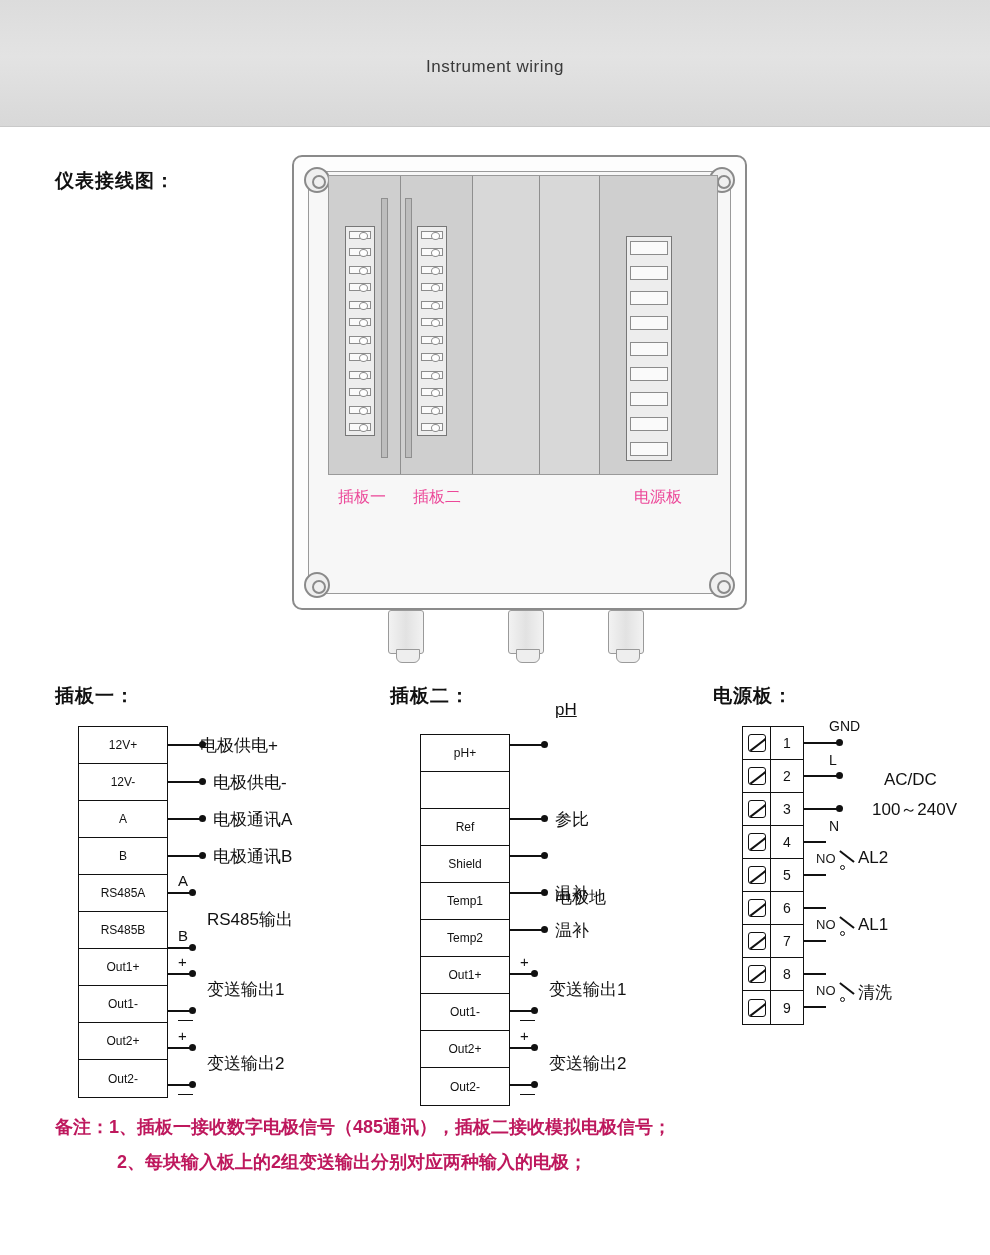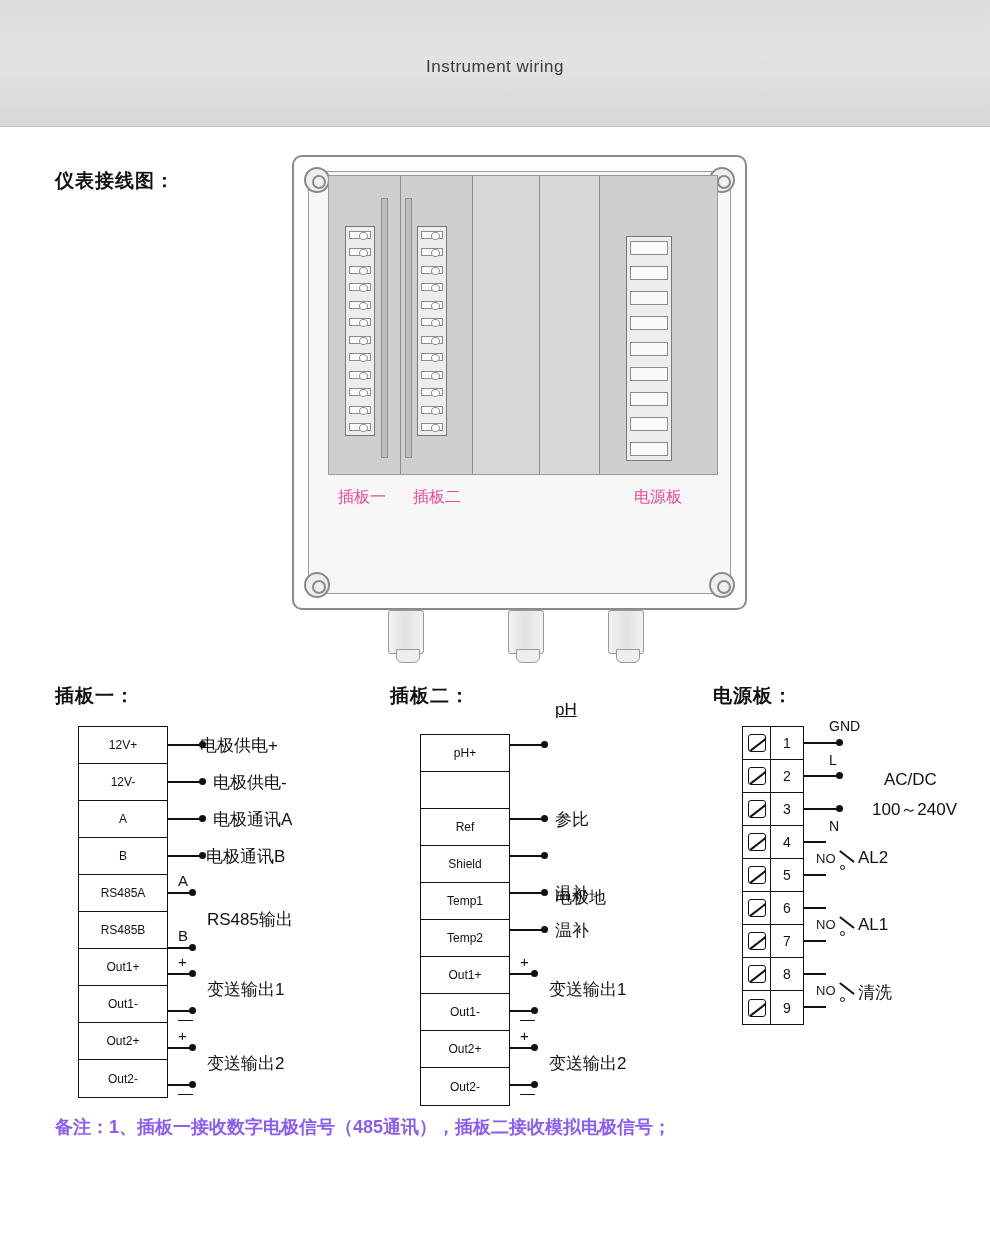--- a/index.html
+++ b/index.html
@@ -294,21 +294,21 @@
     transform: rotate(38deg);
     transform-origin: left center;
   }
 
   
   .notes {
     position: absolute;
     left: 55px; top: 1110px;
     width: 900px;
     font-size: 18px;
-    color: #8b5cf6;
+    color: #be185d;
     line-height: 1.95;
   }
   .notes .note-line { white-space: nowrap; font-weight: bold; }
   .notes .note-line.indent { padding-left: 62px; }
   .notes .note-head { font-weight: bold; }
 </style>
 </head>
 <body>
 
 <div class="banner">
@@ -408,21 +408,21 @@
 <div class="wire" style="left:168px; top:781px; width:34px;"></div>
 <div class="dot" style="left:199px; top:778px;"></div>
 <div class="ann" style="left:213px; top:771px;">电极供电-</div>
 
 <div class="wire" style="left:168px; top:818px; width:34px;"></div>
 <div class="dot" style="left:199px; top:815px;"></div>
 <div class="ann" style="left:213px; top:808px;">电极通讯A</div>
 
 <div class="wire" style="left:168px; top:855px; width:34px;"></div>
 <div class="dot" style="left:199px; top:852px;"></div>
-<div class="ann" style="left:206px; top:845px;">电极通讯B</div>
+<div class="ann" style="left:213px; top:845px;">电极通讯B</div>
 
 <div class="wire" style="left:168px; top:892px; width:24px;"></div>
 <div class="dot" style="left:189px; top:889px;"></div>
 <div class="ann sym" style="left:178px; top:872px;">A</div>
 <div class="wire" style="left:168px; top:947px; width:24px;"></div>
 <div class="dot" style="left:189px; top:944px;"></div>
 <div class="ann sym" style="left:178px; top:927px;">B</div>
 <div class="ann" style="left:207px; top:908px;">RS485输出</div>
 
 <div class="wire" style="left:168px; top:973px; width:24px;"></div>
@@ -584,13 +584,14 @@
 <div class="wire" style="left:804px; top:1006px; width:22px;"></div>
 <div class="relay" style="left:816px; top:978px;">
   <div class="no">NO</div>
   <div class="pivot"></div>
     <div class="arm"></div>
 </div>
 <div class="ann" style="left:858px; top:981px;">清洗</div>
 
 <div class="notes">
   <div class="note-line"><span class="note-head">备注：</span><span>1、插板一接收数字电极信号（485通讯），插板二接收模拟电极信号；</span></div>
+  <div class="note-line indent">2、每块输入板上的2组变送输出分别对应两种输入的电极；</div>
 </div>
 
 </body></html>

